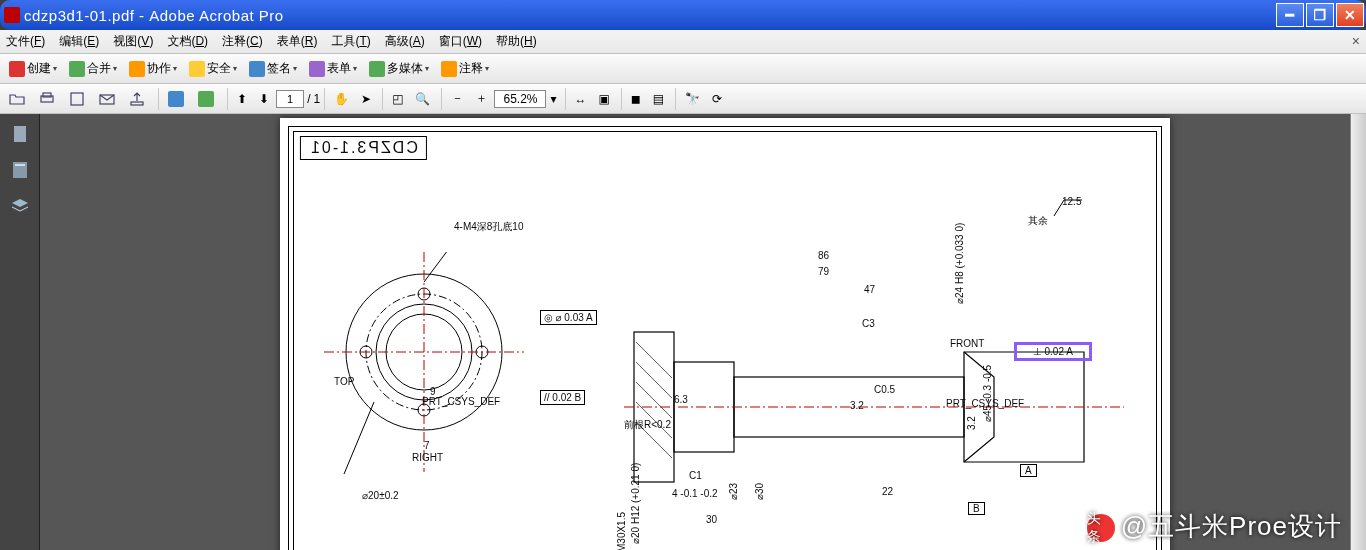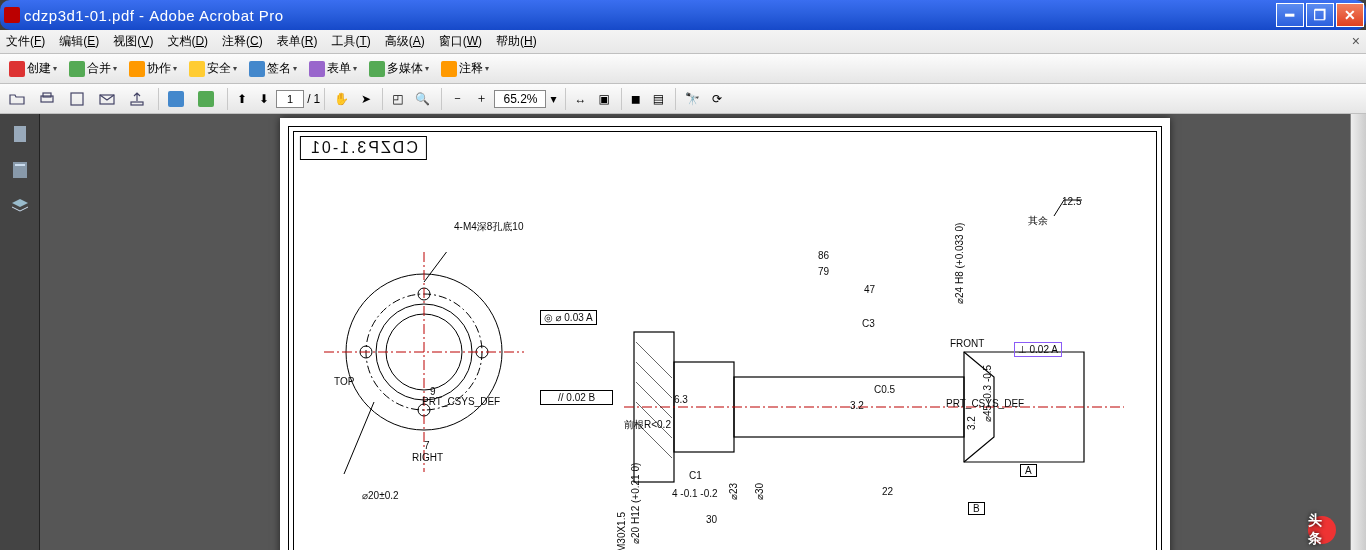--- a/index.html
+++ b/index.html
@@ -23,21 +23,21 @@
   .content { position: absolute; top: 114px; bottom: 0; left: 0; right: 0; display: flex; }
   .navpanel { width: 40px; background: #444; border-right: 1px solid #222; display: flex; flex-direction: column; align-items: center; padding-top: 10px; gap: 16px; }
   .navpanel .nic { width: 20px; height: 20px; color: #bbc; }
   .docarea { flex: 1; background: #565656; overflow: hidden; position: relative; }
   .page { position:absolute; left:240px; top:4px; width:890px; height:520px; background:#fff; box-shadow:0 0 8px rgba(0,0,0,.6); }
   .drawing { position:absolute; inset:8px; border:1.5px solid #000; }
   .drawing .inner { position:absolute; inset:4px; border:1px solid #000; }
   .lbl { position:absolute; font-family:"Arial Narrow",Arial,sans-serif; font-size:10px; color:#0b0b0b; white-space:nowrap; }
   .rot { transform: rotate(-90deg); transform-origin: left top; }
   .scrollv { width: 16px; background: linear-gradient(to right,#eee,#ccc); border-left: 1px solid #888; }
-  .watermark { position:absolute; right:24px; bottom:6px; color:#fff; font-size:26px; font-weight:700; letter-spacing:1px; text-shadow:0 0 4px #000; }
+  .watermark { position:absolute; right:24px; bottom:6px; color:#fff; font-size:26px; font-weight:400; letter-spacing:1px; text-shadow:0 0 4px #000; }
   .wmlogo { display:inline-flex; width:28px; height:28px; border-radius:14px; background:#e33; align-items:center; justify-content:center; font-size:14px; vertical-align:middle; margin-right:6px;}
   
   .i-red{background:#d33;border-radius:2px}.i-grn{background:#5a5;border-radius:2px}.i-org{background:#f90;border-radius:2px}.i-blu{background:#48c;border-radius:2px}.i-pur{background:#96c;border-radius:2px}.i-yel{background:#fc3;border-radius:2px}
   svg.ic path,svg.ic rect,svg.ic circle{stroke:#446;stroke-width:1.2;fill:none}
 </style>
 </head>
 <body>
 
 <div class="titlebar">
   <div class="appicon"></div>
@@ -242,21 +242,21 @@
         </svg>
         <span class="lbl" style="left:160px;top:88px">4-M4深8孔底10</span>
         <span class="lbl" style="left:136px;top:254px">9</span>
         <span class="lbl" style="left:130px;top:308px">7</span>
         <span class="lbl" style="left:40px;top:244px">TOP</span>
         <span class="lbl" style="left:128px;top:264px">PRT_CSYS_DEF</span>
         <span class="lbl" style="left:118px;top:320px">RIGHT</span>
         <span class="lbl" style="left:68px;top:358px">⌀20±0.2</span>
 
         <span class="lbl" style="left:246px;top:178px;border:1px solid #000;padding:1px 3px">◎ ⌀ 0.03  A</span>
-        <span class="lbl" style="left:246px;top:258px;border:1px solid #000;padding:1px 17px">// 0.02  B</span>
+        <span class="lbl" style="left:246px;top:258px;border:1px solid #000;padding:1px 3px">// 0.02  B</span>
 
         <span class="lbl" style="left:330px;top:286px">前根R&lt;0.2</span>
 
         <svg style="position:absolute;left:330px;top:150px" width="500" height="280">
           <g stroke="#000" fill="none" stroke-width="1.2">
             <rect x="10" y="50" width="40" height="150"></rect>
             <rect x="50" y="80" width="60" height="90"></rect>
             <rect x="110" y="95" width="230" height="60"></rect>
             <path d="M340 70h120v110H340z"></path>
             <path d="M340 70l30 25v60l-30 25"></path>
@@ -279,34 +279,34 @@
         <span class="lbl" style="left:570px;top:152px">47</span>
         <span class="lbl" style="left:568px;top:186px">C3</span>
         <span class="lbl" style="left:580px;top:252px">C0.5</span>
         <span class="lbl" style="left:556px;top:268px">3.2</span>
         <span class="lbl rot" style="left:660px;top:172px">⌀24 H8 (+0.033 0)</span>
         <span class="lbl rot" style="left:688px;top:290px">⌀45 -0.3 -0.5</span>
         <span class="lbl rot" style="left:672px;top:298px">3.2</span>
         <span class="lbl" style="left:656px;top:206px">FRONT</span>
         <span class="lbl" style="left:652px;top:266px">PRT_CSYS_DEF</span>
         <span class="lbl" style="left:588px;top:354px">22</span>
-        <span class="lbl" style="left:720px;top:210px;border:1px solid #8b5cf6;padding:1px 3px">⊥  0.02  A</span>
+        <span class="lbl" style="left:720px;top:210px;border:3px solid #8b5cf6;padding:1px 16px">⊥  0.02  A</span>
         <span class="lbl" style="left:726px;top:332px;border:1px solid #000;padding:0 4px">A</span>
         <span class="lbl" style="left:674px;top:370px;border:1px solid #000;padding:0 4px">B</span>
         <span class="lbl" style="left:768px;top:64px">12.5</span>
         <span class="lbl" style="left:734px;top:82px">其余</span>
         <svg style="position:absolute;left:756px;top:66px" width="34" height="22">
               <path d="M4 18L14 2h18" stroke="#000" fill="none"></path>
             </svg>
 
       </div>
         </div>
     </div>
   </div>
 
   <div class="scrollv"></div>
 </div>
 
 <div class="watermark">
   <span class="wmlogo">
       <span>头条</span>
-    </span>
+    </span><span>@五斗米Proe设计</span>
 </div>
 
 </body></html>

